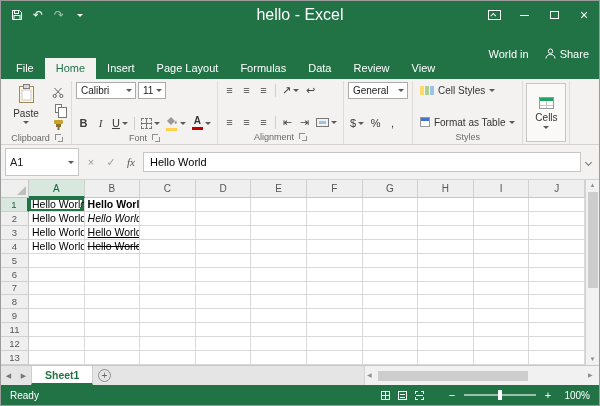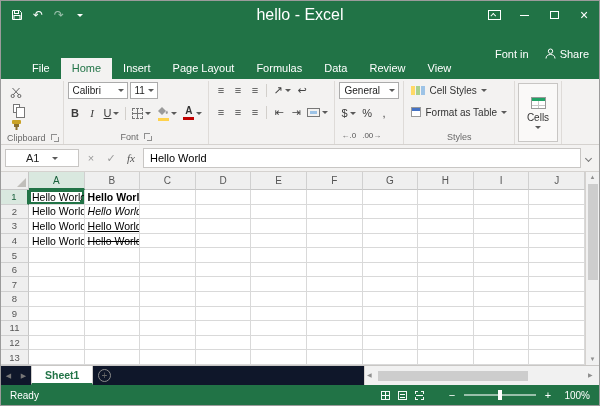--- a/index.html
+++ b/index.html
@@ -23,32 +23,32 @@
   .min-bar{width:9px;height:1px;background:#fff;display:block;}
   .max-box{width:9px;height:8px;border:1px solid #fff;display:block;}
   .rdo-box{width:13px;height:10px;border:1px solid #fff;display:flex;align-items:center;justify-content:center;}
   .chev-up{width:4px;height:4px;border-left:1px solid #fff;border-top:1px solid #fff;transform:rotate(45deg) translateY(1px);display:block;}
   .close-glyph{font-size:14px;}
   .car{width:0;height:0;border-left:3px solid transparent;border-right:3px solid transparent;border-top:3px solid #5a5a5a;display:inline-block;flex:0 0 auto;}
   .qat .car,.titlebar .car{border-top-color:#fff;}
 
   
   .ribbon-tabbar{flex:0 0 24px;background:var(--accent);display:flex;align-items:flex-end;color:#fff;}
-  .tabs-left{display:flex;align-items:flex-end;padding-left:20px;margin-top:29px;}
+  .tabs-left{display:flex;align-items:flex-end;padding-left:4px;margin-top:29px;}
   .rtab{padding:4px 11px 5px;font-size:11px;white-space:nowrap;cursor:default;}
   .rtab.active{background:var(--ribbon-bg);color:var(--accent);}
   .rtab.tellme{display:flex;align-items:center;gap:4px;color:#bcdcc9;padding-left:6px;}
   .tabs-right{margin-left:auto;display:flex;align-items:center;height:100%;padding-right:10px;gap:16px;}
   .tabs-right .rtab{padding:0;display:flex;align-items:center;gap:4px;}
 
   
   .ribbon{flex:0 0 66px;background:var(--ribbon-bg);display:flex;align-items:stretch;padding:2px 0 0 2px;border-bottom:1px solid #d5d2cf;overflow:hidden;}
   .rgroup{flex:0 0 auto;display:flex;flex-direction:column;padding:1px 4px 0;border-right:1px solid #dedbd8;}
   .rg-body{flex:1;display:flex;align-items:flex-start;gap:4px;}
-  .rg-body.col{flex-direction:column;align-items:stretch;gap:6px;}
+  .rg-body.col{flex-direction:column;align-items:stretch;gap:16px;}
   .rg-label{flex:0 0 14px;font-size:9px;color:#686868;display:flex;align-items:center;justify-content:center;gap:5px;}
   .launcher{width:8px;height:8px;position:relative;display:inline-block;}
   .launcher::before{content:"";position:absolute;left:0;top:0;width:5px;height:5px;border-left:1px solid #8f8f8f;border-top:1px solid #8f8f8f;}
   .launcher::after{content:"";position:absolute;right:0;bottom:0;width:4px;height:4px;border-right:1px solid #8f8f8f;border-bottom:1px solid #8f8f8f;}
 
   .paste{width:38px;display:flex;flex-direction:column;align-items:center;gap:2px;font-size:10px;color:#333;padding-top:2px;}
   .mini-col{display:flex;flex-direction:column;gap:3px;padding-top:4px;}
   .mini{width:18px;height:13px;display:flex;align-items:center;justify-content:center;}
   .icon-copy{position:relative;width:7px;height:9px;border:1px solid #777;background:#fff;display:inline-block;}
   .icon-copy::after{content:"";position:absolute;left:2px;top:2px;width:7px;height:9px;border:1px solid #777;background:#fff;}
@@ -77,21 +77,21 @@
   .icon-cs{display:flex;gap:1px;}
   .icon-cs i{width:4px;height:9px;display:block;}
   .icon-cs i:nth-child(1){background:#ffd966;} .icon-cs i:nth-child(2){background:#a9d08e;} .icon-cs i:nth-child(3){background:#9dc3e6;}
 
   .rgroup.collapsed{padding:2px 3px;}
   .vbtn{flex:1;width:40px;display:flex;flex-direction:column;align-items:center;justify-content:center;gap:3px;border:1px solid #c8c6c4;background:#faf9f8;font-size:10px;color:#333;padding:2px;}
   .icon-cells{width:15px;height:12px;border:1px solid #999;background:linear-gradient(#21a366 0 3px,transparent 3px),linear-gradient(#c9c9c9,#c9c9c9) 50% 0/1px 100% no-repeat,linear-gradient(#c9c9c9,#c9c9c9) 0 7px/100% 1px no-repeat,#fff;display:block;}
 
   
   .formulabar{flex:0 0 26px;background:var(--ribbon-bg);display:flex;align-items:center;padding:3px 4px;gap:0;border-bottom:1px solid #d5d2cf;}
-  .namebox{width:74px;height:18px;background:#fff;border:1px solid #c8c6c4;display:flex;align-items:center;justify-content:space-between;padding:0 20px;font-size:11px;color:#222;}
+  .namebox{width:74px;height:28px;background:#fff;border:1px solid #c8c6c4;display:flex;align-items:center;justify-content:space-between;padding:0 4px;font-size:11px;color:#222;}
   .fb-btns{display:flex;align-items:center;padding:0 2px;}
   .fb-btn{width:20px;text-align:center;font-size:11px;color:#9a9a9a;}
   .fb-btn.fx{font-style:italic;font-family:"Liberation Serif",serif;color:#555;}
   .fb-input{flex:1;height:20px;background:#fff;border:1px solid #c8c6c4;display:flex;align-items:center;padding:0 6px;font-size:11px;color:#000;}
   .fb-expand{width:14px;display:flex;align-items:center;justify-content:center;}
   .chev-dn{width:5px;height:5px;border-right:1px solid #777;border-bottom:1px solid #777;transform:rotate(45deg);display:block;}
 
   
   .gridwrap{flex:1;display:flex;min-height:0;background:#fff;}
   .grid{flex:1;display:flex;flex-direction:column;min-width:0;}
@@ -110,21 +110,21 @@
   .cell.selected::after{content:"";position:absolute;right:0;bottom:0;width:4px;height:4px;background:var(--accent);}
   .fmt-bold{font-weight:bold;}
   .fmt-italic{font-style:italic;}
   .fmt-underline{text-decoration:underline;}
   .fmt-strikethrough{text-decoration:line-through;}
   .vscroll{flex:0 0 14px;background:#f1f1f1;border-left:1px solid #d5d2cf;display:flex;flex-direction:column;align-items:center;padding:1px 0;}
   .sb-arrow{font-size:6px;color:#8f8f8f;line-height:9px;flex:0 0 9px;}
   .vthumb{width:10px;flex:0 0 96px;background:#cdcdcd;margin-top:2px;margin-bottom:auto;}
 
   
-  .sheetbar{flex:0 0 20px;background:#0f172a;border-top:1px solid #c9c7c5;display:flex;align-items:stretch;}
+  .sheetbar{flex:0 0 20px;background:#e5e5e5;border-top:1px solid #c9c7c5;display:flex;align-items:stretch;}
   .tab-nav{width:15px;display:flex;align-items:center;justify-content:center;color:#777;font-size:7px;}
   .sheettab{padding:0 13px;display:flex;align-items:center;font-size:10.5px;color:#444;}
   .sheettab.active{background:#fff;color:var(--accent);font-weight:bold;border-bottom:2px solid var(--accent);border-left:1px solid #d0cecc;border-right:1px solid #d0cecc;}
   .newsheet{width:22px;display:flex;align-items:center;justify-content:center;}
   .plus{width:13px;height:13px;border-radius:50%;border:1px solid #8c8c8c;color:#666;display:flex;align-items:center;justify-content:center;font-size:10px;line-height:1;}
   .hscroll{margin-left:auto;width:235px;background:#f1f1f1;border-left:1px solid #d5d2cf;display:flex;align-items:center;padding:0 2px;gap:2px;}
   .hthumb{height:10px;width:150px;background:#cdcdcd;margin-right:auto;}
 
   
   .statusbar{flex:0 0 20px;background:var(--accent);color:#fff;display:flex;align-items:center;padding:0 9px;font-size:10px;}
@@ -181,37 +181,48 @@
       <div class="rtab">File</div>
         <div class="rtab active">Home</div>
         <div class="rtab">Insert</div>
         <div class="rtab">Page Layout</div>
         <div class="rtab">Formulas</div>
         <div class="rtab">Data</div>
         <div class="rtab">Review</div>
         <div class="rtab">View</div>
     </div>
     <div class="tabs-right">
-      <div class="rtab">Font in</div>
+      <div class="rtab">World in</div>
       <div class="rtab">
         <span>
           <svg width="11" height="11" viewBox="0 0 11 11" fill="none" stroke="#fff">
               <circle cx="5.5" cy="3.2" r="2.2"></circle>
               <path d="M1 10.5 c0-2.6 2-4 4.5-4 s4.5 1.4 4.5 4"></path>
             </svg>
         </span>
         <span>Share</span>
       </div>
     </div>
   </div>
 
   <div class="ribbon">
 
     <div class="rgroup">
       <div class="rg-body">
+        <div class="paste">
+          <span>
+            <svg width="17" height="20" viewBox="0 0 17 20">
+                <rect x="1.5" y="2.5" width="14" height="16" fill="#fdf6e3" stroke="#9c8a5a"></rect>
+                <rect x="5.5" y="0.5" width="6" height="4" fill="#d9d9d9" stroke="#808080"></rect>
+                <rect x="4" y="6" width="9" height="10" fill="#fff" stroke="#c9c9c9"></rect>
+              </svg>
+          </span>
+          <span>Paste</span>
+          <span class="car"></span>
+        </div>
         <div class="mini-col">
           <span class="mini">
             <svg width="12" height="11" viewBox="0 0 12 11">
                 <path d="M2.5 1 L9 8 M9.5 1 L3 8" stroke="#666" stroke-width="1" fill="none"></path>
                 <circle cx="2.7" cy="9" r="1.6" fill="none" stroke="#666"></circle>
                 <circle cx="9.3" cy="9" r="1.6" fill="none" stroke="#666"></circle>
               </svg>
           </span>
           <span class="mini">
               <i class="icon-copy"></i>
@@ -317,20 +328,24 @@
               <span class="al">⇤</span>
             </span>
           <span class="fbtn">
               <span class="al">⇥</span>
             </span>
           <span class="fbtn">
               <i class="icon-merge"></i>
               <span class="car"></span>
             </span>
         </div>
+      </div>
+      <div class="rg-label">
+        <span>Alignment</span>
+        <span class="launcher"></span>
       </div>
     </div>
 
     <div class="rgroup">
       <div class="rg-body col">
         <div class="row">
           <div class="combo w62">
             <span>General</span>
               <span class="car"></span>
           </div>

